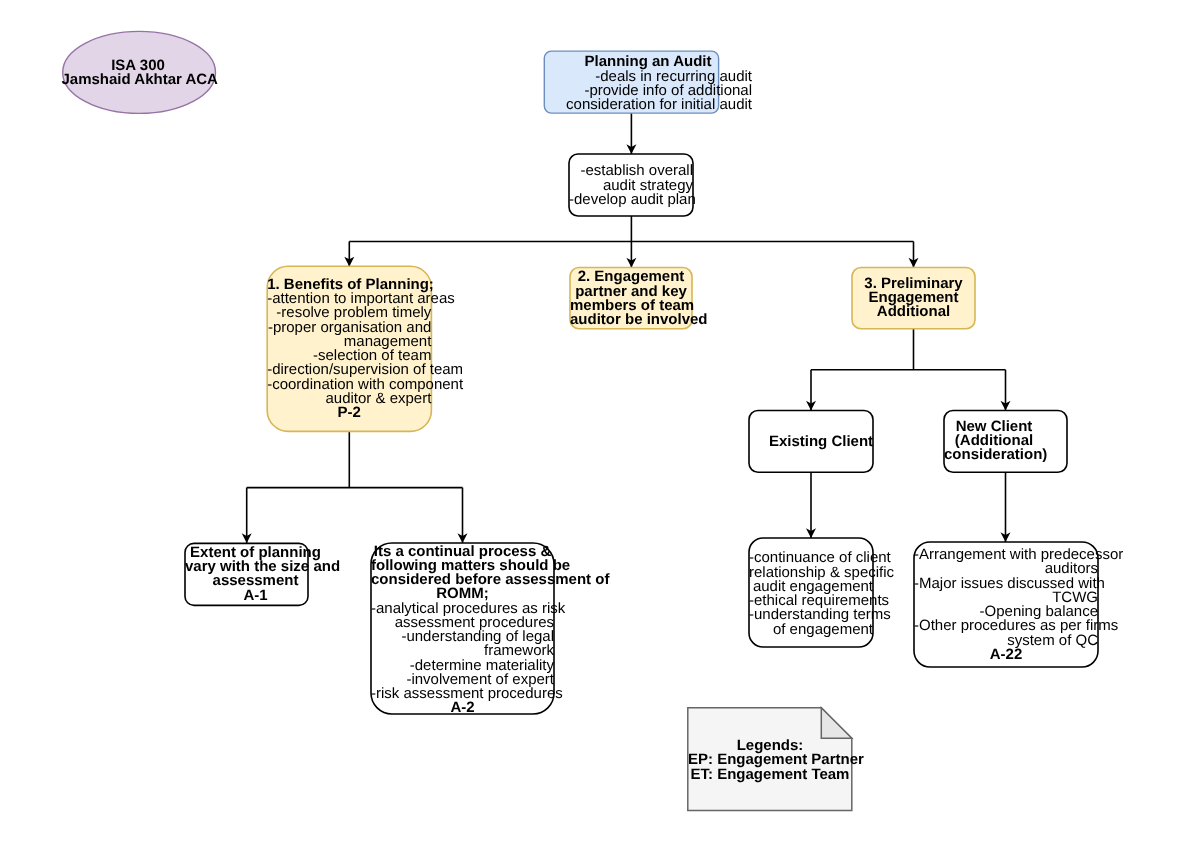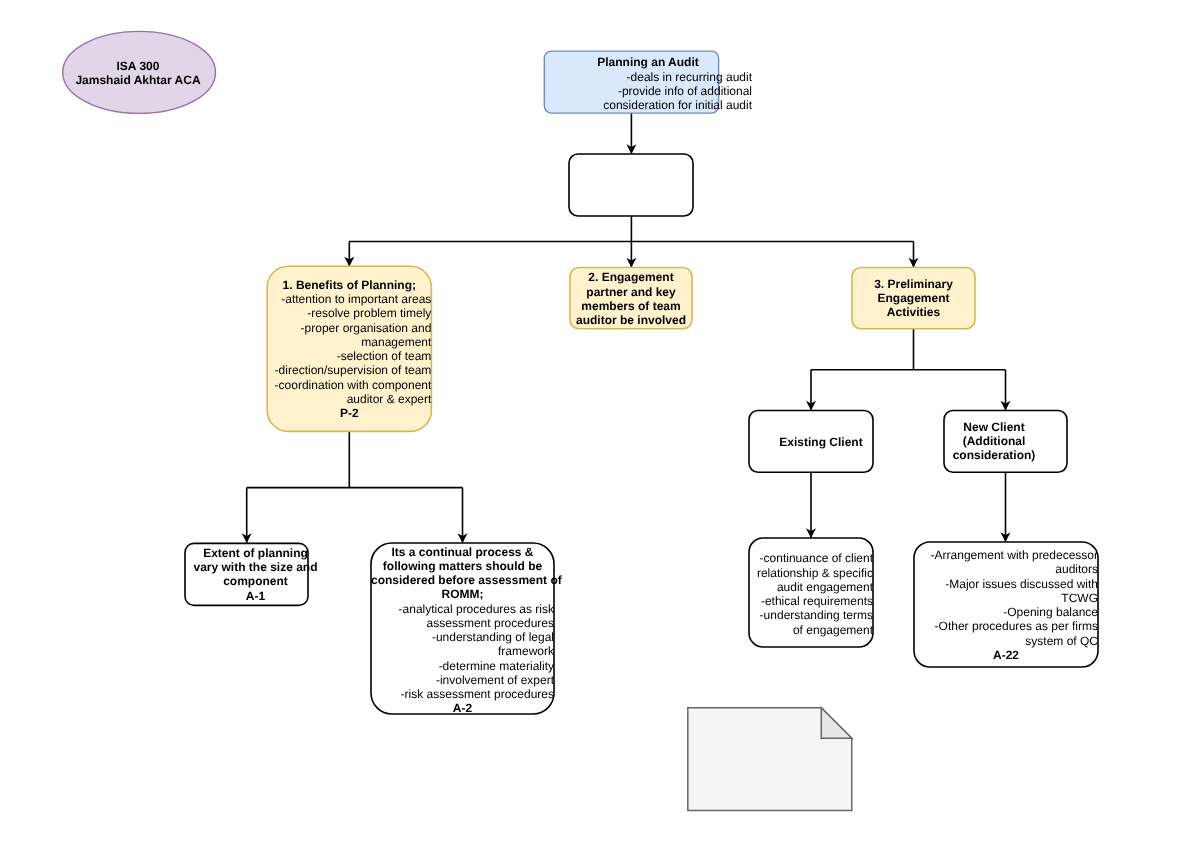--- a/index.html
+++ b/index.html
@@ -3,21 +3,21 @@
 <meta charset="utf-8">
 <style>
   html,body{margin:0;padding:0;background:#ffffff;}
   body{width:1200px;height:849px;overflow:hidden;font-family:"Liberation Sans",sans-serif;
        -webkit-font-smoothing:antialiased;-moz-osx-font-smoothing:grayscale;
        text-rendering:geometricPrecision;}
   *{-webkit-font-smoothing:antialiased;}
   #canvas{position:relative;width:1200px;height:849px;}
   svg{position:absolute;left:0;top:0;}
   .node-text{position:absolute;text-align:center;font-family:"Liberation Sans",sans-serif;
-             font-size:12px;line-height:14.25px;color:#000000;white-space:pre;
+             font-size:15px;line-height:14.25px;color:#000000;white-space:pre;
              -webkit-font-smoothing:antialiased;text-rendering:geometricPrecision;}
   .ln{white-space:pre;}
   .ac{text-align:center;font-weight:bold;}
   .al{text-align:right;}
   .bold{font-weight:bold;}
   #canvas{will-change:transform;}
   .node-text{opacity:0.999;}
 </style>
 </head>
 <body>
@@ -65,23 +65,25 @@
     <rect x="371" y="543" width="183" height="171" rx="21" ry="21" fill="#FFFFFF" stroke="#000000" stroke-width="1.6"></rect>
     <rect x="749" y="538" width="124" height="109" rx="14" ry="14" fill="#FFFFFF" stroke="#000000" stroke-width="1.6"></rect>
     <rect x="914" y="542" width="184" height="125" rx="16" ry="16" fill="#FFFFFF" stroke="#000000" stroke-width="1.6"></rect>
 
     <path d="M 687.8 707.8 L 821.3 707.8 L 851.8 738.3 L 851.8 810.4 L 687.8 810.4 Z" fill="#F5F5F5" stroke="#666666" stroke-width="1.5" stroke-linejoin="miter"></path>
     <path d="M 821.3 707.8 L 821.3 738.3 L 851.8 738.3 Z" fill="#E6E6E6" stroke="#666666" stroke-width="1.5" stroke-linejoin="miter"></path>
   </svg>
 
   <div class="node-text" style="left:544px;top:55.4px;width:208px;"><div class="ln ac bold">Planning an Audit</div><div class="ln al">-deals in recurring audit</div><div class="ln al">-provide info of additional</div><div class="ln al">consideration for initial audit</div></div>
   <div class="node-text" style="left:61.5px;top:58.8px;width:153px;"><div class="ln ac bold">ISA 300</div><div class="ln ac">Jamshaid Akhtar ACA</div></div>
+  <div class="node-text" style="left:569px;top:164.3px;width:124px;"><div class="ln al">-establish overall</div><div class="ln al">audit strategy</div><div class="ln al">-develop audit plan</div></div>
   <div class="node-text" style="left:267.2px;top:277.9px;width:164.2px;"><div class="ln ac">1. Benefits of Planning;</div><div class="ln al">-attention to important areas</div><div class="ln al">-resolve problem timely</div><div class="ln al">-proper organisation and</div><div class="ln al">management</div><div class="ln al">-selection of team</div><div class="ln al">-direction/supervision of team</div><div class="ln al">-coordination with component</div><div class="ln al">auditor &amp; expert</div><div class="ln ac">P-2</div></div>
   <div class="node-text" style="left:570px;top:270.3px;width:122px;"><div class="ln ac">2. Engagement</div><div class="ln ac">partner and key</div><div class="ln ac">members of team</div><div class="ln ac">auditor be involved</div></div>
-  <div class="node-text" style="left:852px;top:276.7px;width:123px;"><div class="ln ac">3. Preliminary</div><div class="ln ac">Engagement</div><div class="ln ac">Activities</div></div>
+  <div class="node-text" style="left:852px;top:276.7px;width:123px;"><div class="ln ac">3. Preliminary</div><div class="ln ac">Engagement</div><div class="ln ac">Additional</div></div>
   <div class="node-text" style="left:749px;top:434.7px;width:144px;"><div class="ln ac">Existing Client</div></div>
   <div class="node-text" style="left:944px;top:419.6px;width:100px;"><div class="ln ac">New Client</div><div class="ln ac">(Additional</div><div class="ln ac">consideration)</div></div>
-  <div class="node-text" style="left:185px;top:545.9px;width:141px;"><div class="ln ac">Extent of planning</div><div class="ln ac">vary with the size and</div><div class="ln ac">component</div><div class="ln ac">A-1</div></div>
+  <div class="node-text" style="left:185px;top:545.9px;width:141px;"><div class="ln ac">Extent of planning</div><div class="ln ac">vary with the size and</div><div class="ln ac">assessment</div><div class="ln ac">A-1</div></div>
   <div class="node-text" style="left:371px;top:544.5px;width:183px;"><div class="ln ac">Its a continual process &amp;</div><div class="ln ac">following matters should be</div><div class="ln ac">considered before assessment of</div><div class="ln ac">ROMM;</div><div class="ln al">-analytical procedures as risk</div><div class="ln al">assessment procedures</div><div class="ln al">-understanding of legal</div><div class="ln al">framework</div><div class="ln al">-determine materiality</div><div class="ln al">-involvement of expert</div><div class="ln al">-risk assessment procedures</div><div class="ln ac">A-2</div></div>
   <div class="node-text" style="left:749px;top:551.4px;width:124px;"><div class="ln al">-continuance of client</div><div class="ln al">relationship &amp; specific</div><div class="ln al">audit engagement</div><div class="ln al">-ethical requirements</div><div class="ln al">-understanding terms</div><div class="ln al">of engagement</div></div>
   <div class="node-text" style="left:914px;top:548.2px;width:184px;"><div class="ln al">-Arrangement with predecessor</div><div class="ln al">auditors</div><div class="ln al">-Major issues discussed with</div><div class="ln al">TCWG</div><div class="ln al">-Opening balance</div><div class="ln al">-Other procedures as per firms</div><div class="ln al">system of QC</div><div class="ln ac">A-22</div></div>
+  <div class="node-text" style="left:688px;top:739.0px;width:164px;"><div class="ln ac bold">Legends:</div><div class="ln ac">EP: Engagement Partner</div><div class="ln ac">ET: Engagement Team</div></div>
 
 </div>
 
 </body></html>

